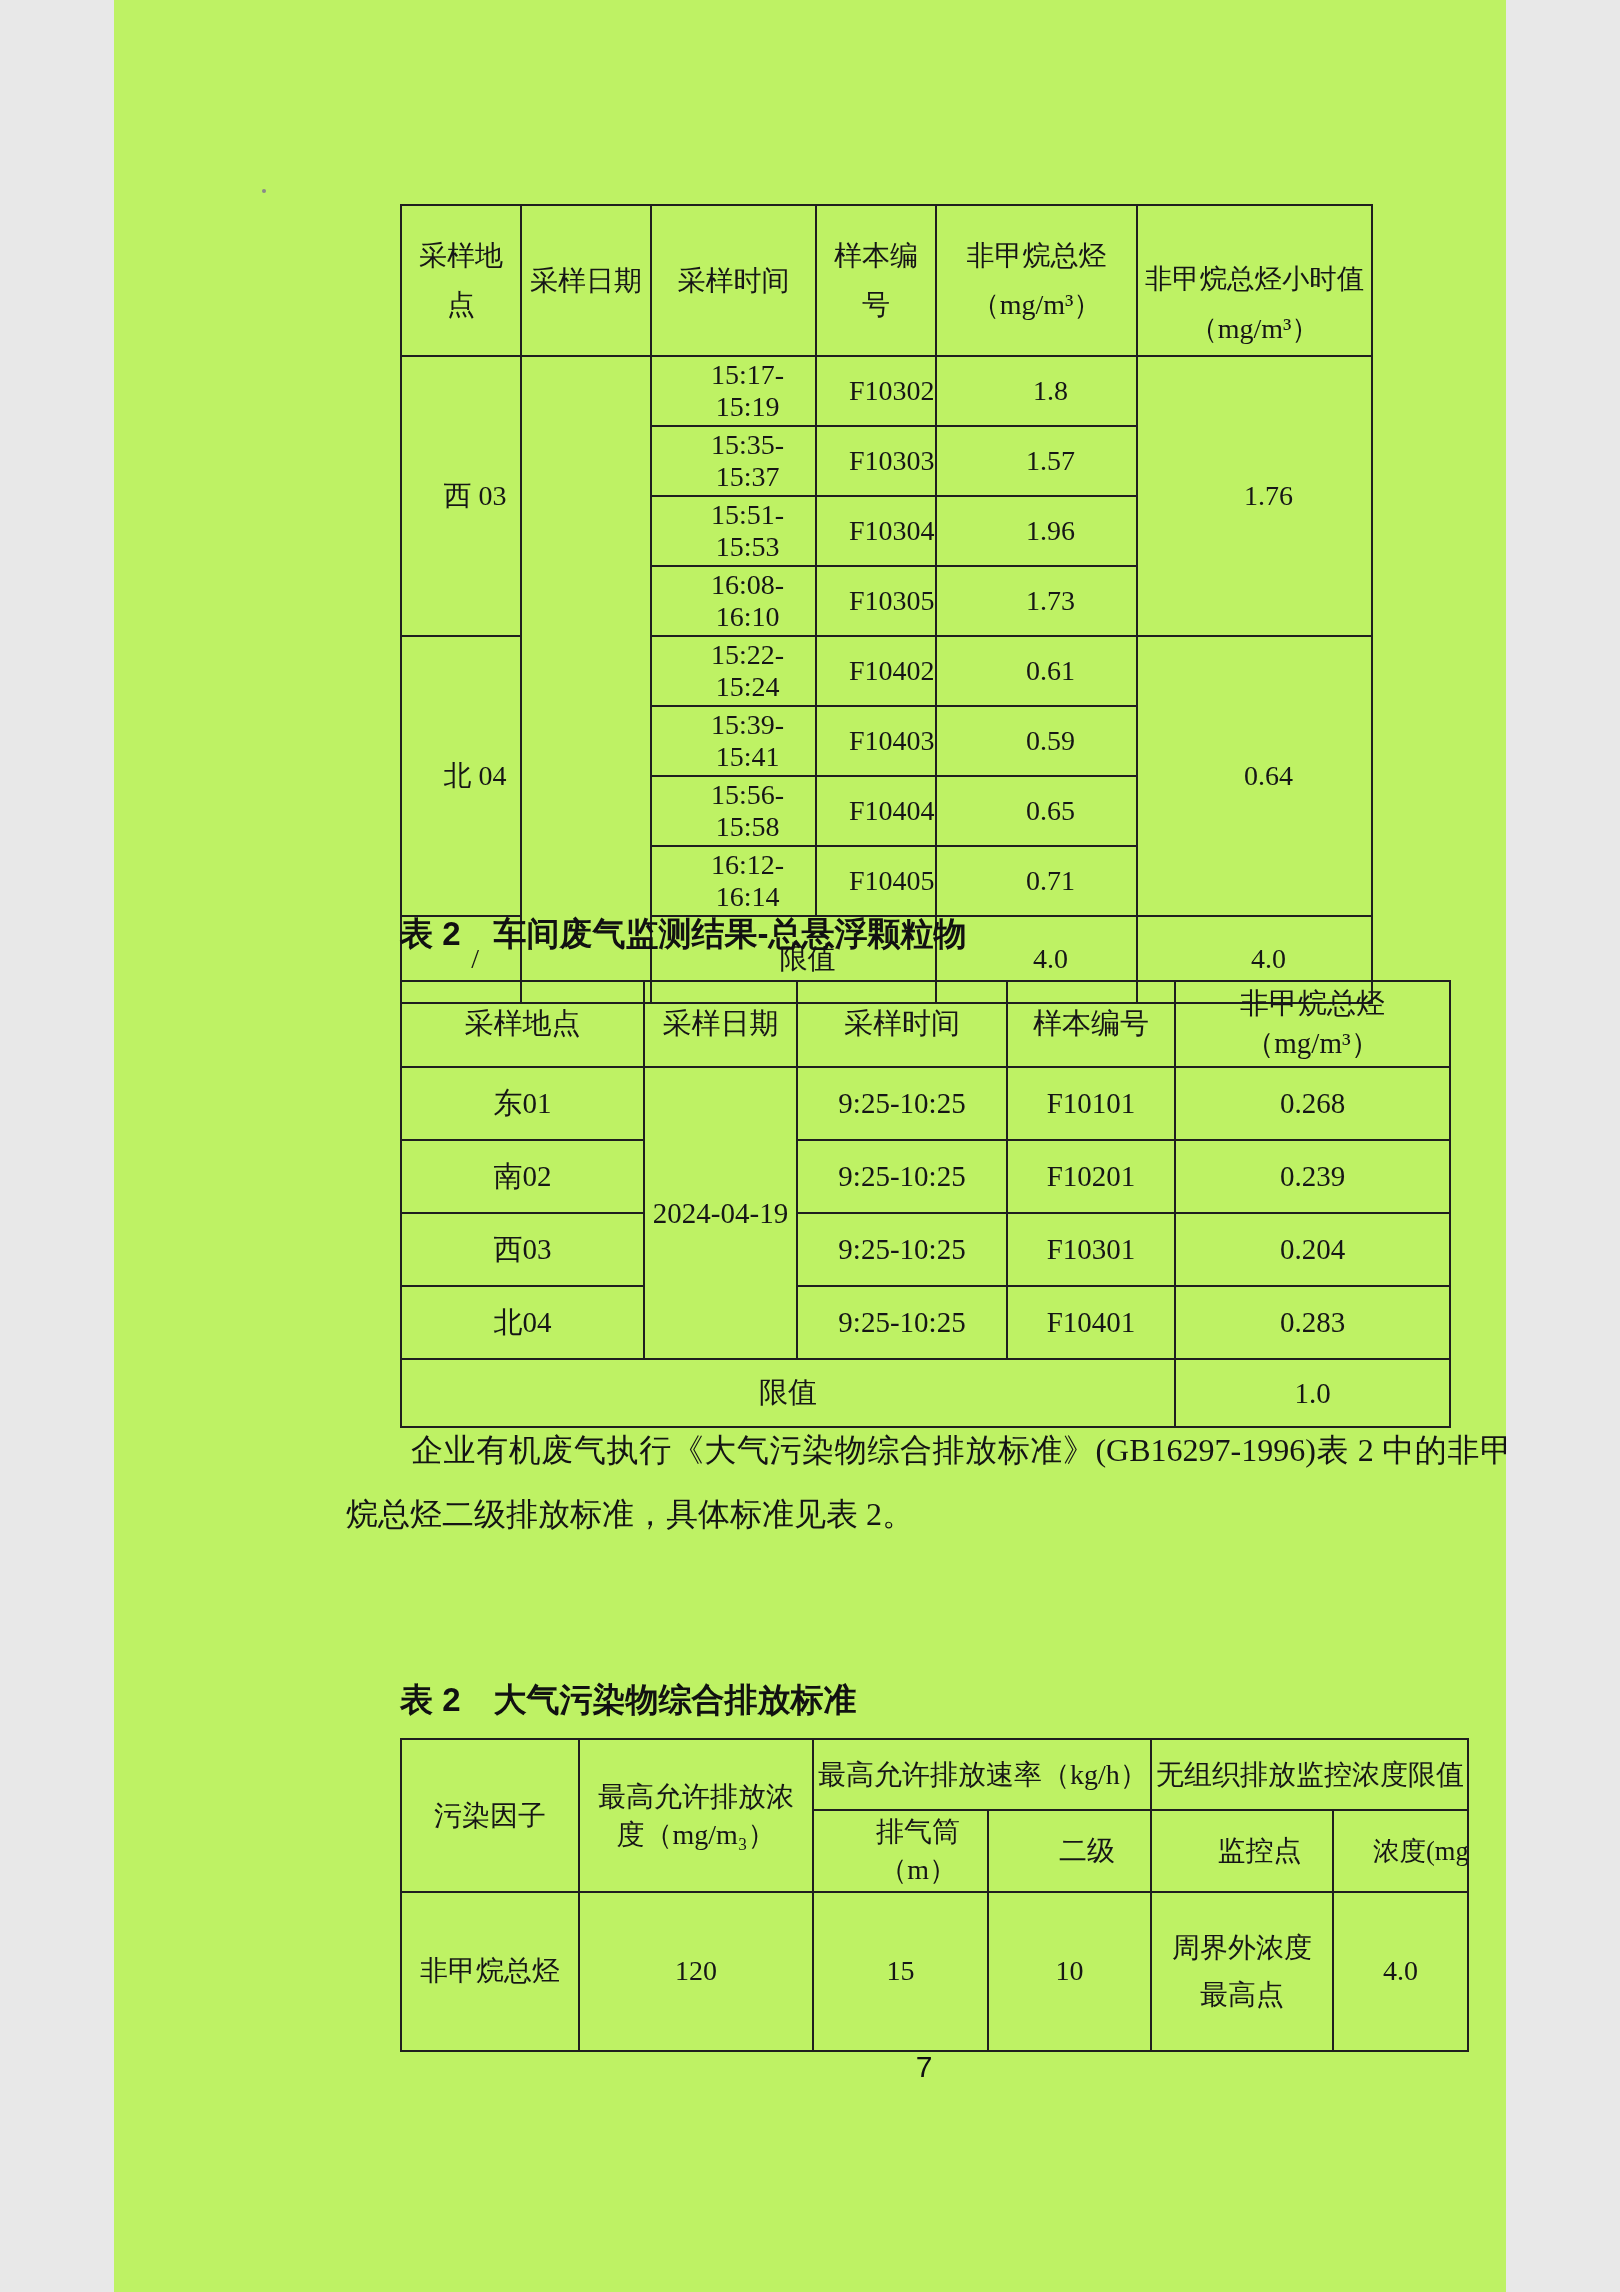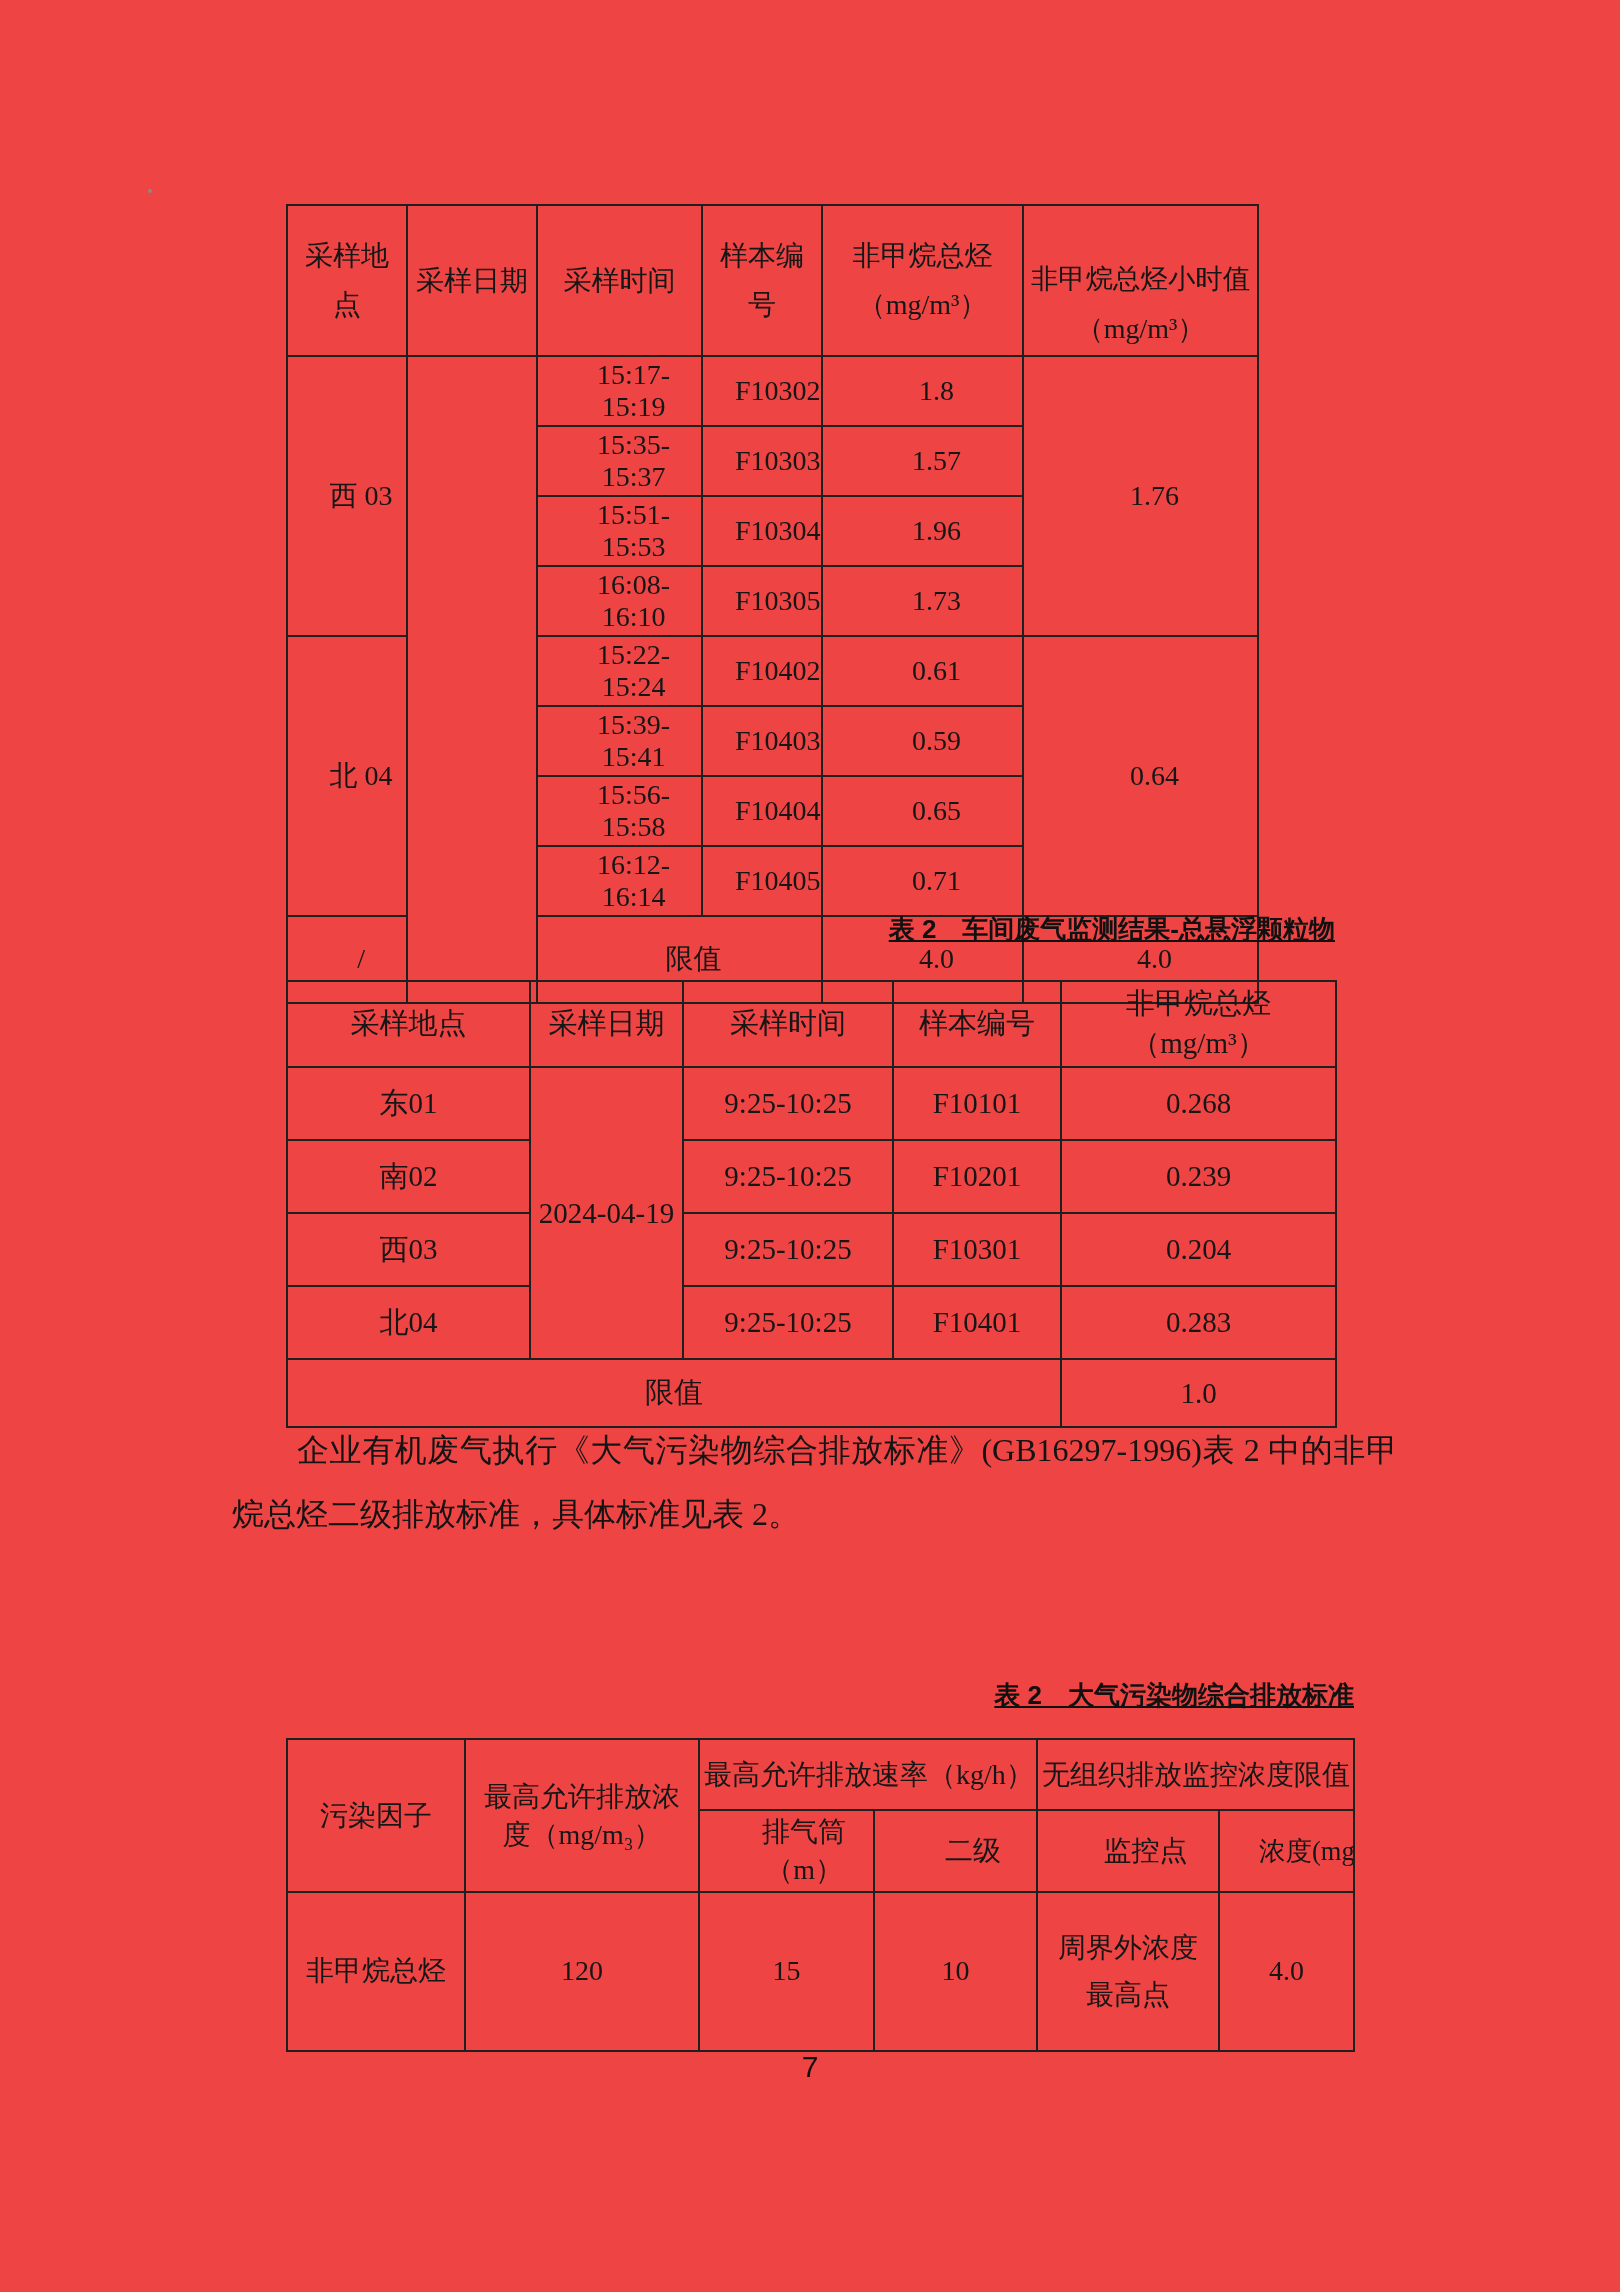--- a/index.html
+++ b/index.html
@@ -1,20 +1,20 @@
 <!DOCTYPE html>
 <html><head>
 <meta charset="utf-8">
 <style>
   html,body{margin:0;padding:0;}
   body{background:#e8e8e8;}
   .page{
     position:relative;
-    width:1620px;height:2293px;
-    background:#ef4444;
+    width:1392px;height:2293px;
+    background:#bef264;
     margin:0 auto;
     overflow:hidden;
     font-family:"Liberation Serif","DejaVu Serif",serif;
     color:#161616;
   }
   .scan-dot{
     position:absolute;left:148px;top:189px;
     width:3.9px;height:3.9px;border-radius:50%;
     background:#8a8a8a;
   }
@@ -36,23 +36,23 @@
   
   #t1{left:286px;top:204px;width:970px;font-size:28px;}
   #t1 th{height:99px;line-height:1.75;}
   #t1 td{height:59px;padding-left:32px;}
   #t1 tr.limit-row td{height:81px;}
   .nowrap{white-space:nowrap;}
   .fs28{font-size:27.4px;margin-top:48px;}
   
   .tbl-title{
     position:absolute;left:286px;width:1049px;
-    text-align:right;
+    text-align:left;
     font-family:"Liberation Sans","DejaVu Sans",sans-serif;
-    font-weight:bold;font-size:26px;color:#111;text-decoration:underline;
+    font-weight:bold;font-size:33px;color:#111;
   }
   #t2-title{top:912px;}
   #t2{left:286px;top:980px;width:1049px;font-size:29px;}
   #t2 th{height:70px;}
   #t2 td{height:67px;}
   #t2 tr.limit-row td{height:62px;}
   
   .bodytext{
     position:absolute;left:232px;top:1418px;width:1166px;
     font-size:32px;line-height:64px;

